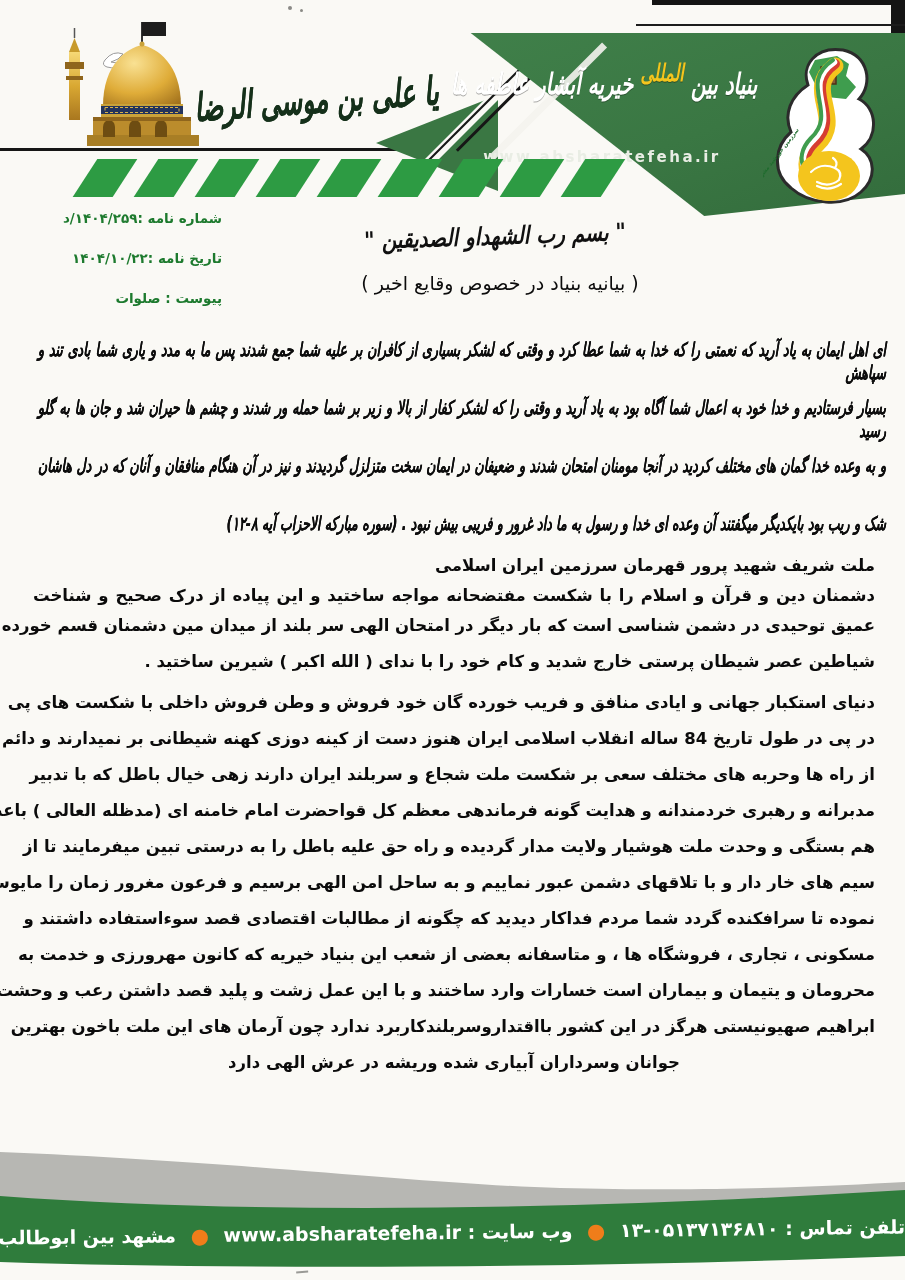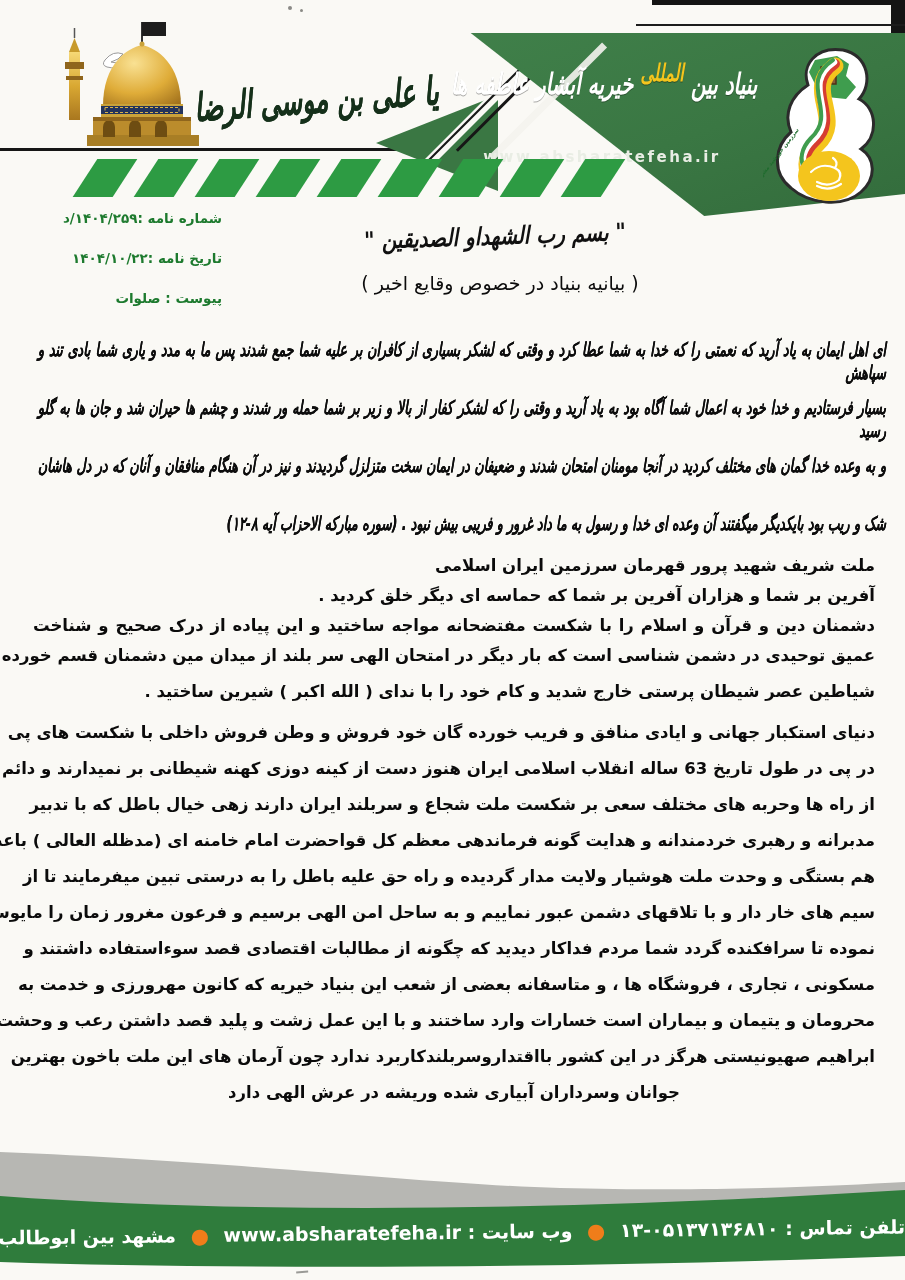--- a/index.html
+++ b/index.html
@@ -206,26 +206,25 @@
 
   <div class="verse">
     <div class="vl">ای اهل ایمان به یاد آرید که نعمتی را که خدا به شما عطا کرد و وقتی که لشکر بسیاری از کافران بر علیه شما جمع شدند پس ما به مدد و یاری شما بادی تند و سپاهش</div>
     <div class="vl">بسیار فرستادیم و خدا خود به اعمال شما آگاه بود به یاد آرید و وقتی را که لشکر کفار از بالا و زیر بر شما حمله ور شدند و چشم ها حیران شد و جان ها به گلو رسید</div>
     <div class="vl">و به وعده خدا گمان های مختلف کردید در آنجا مومنان امتحان شدند و ضعیفان در ایمان سخت متزلزل گردیدند و نیز در آن هنگام منافقان و آنان که در دل هاشان</div>
     <div class="vl short">شک و ریب بود بایکدیگر میگفتند آن وعده ای خدا و رسول به ما داد غرور و فریبی بیش نبود . (سوره مبارکه الاحزاب آیه ۸-۱۲)</div>
   </div>
 
   <div class="body-text">
     <div class="bl tight end">ملت شریف شهید پرور قهرمان سرزمین ایران اسلامی</div>
-    <div class="bl tight end">آفرین بر شما و هزاران آفرین بر شما که حماسه ای دیگر خلق کردید .</div>
     <div class="bl tight">دشمنان دین و قرآن و اسلام را با شکست مفتضحانه مواجه ساختید و این پیاده از درک صحیح و شناخت</div>
     <div class="bl">عمیق توحیدی در دشمن شناسی است که بار دیگر در امتحان الهی سر بلند از میدان مین دشمنان قسم خورده</div>
     <div class="bl gap6 end">شیاطین عصر شیطان پرستی خارج شدید و کام خود را با ندای ( الله اکبر ) شیرین ساختید .</div>
     <div class="bl gap10">دنیای استکبار جهانی و ایادی منافق و فریب خورده گان خود فروش و وطن فروش داخلی با شکست های پی</div>
-    <div class="bl">در پی در طول تاریخ 63 ساله انقلاب اسلامی ایران هنوز دست از کینه دوزی کهنه شیطانی بر نمیدارند و دائم</div>
+    <div class="bl">در پی در طول تاریخ 84 ساله انقلاب اسلامی ایران هنوز دست از کینه دوزی کهنه شیطانی بر نمیدارند و دائم</div>
     <div class="bl">از راه ها وحربه های مختلف سعی بر شکست ملت شجاع و سربلند ایران دارند زهی خیال باطل که با تدبیر</div>
     <div class="bl">مدبرانه و رهبری خردمندانه و هدایت گونه فرماندهی معظم کل قواحضرت امام خامنه ای (مدظله العالی ) باعث</div>
     <div class="bl">هم بستگی و وحدت ملت هوشیار ولایت مدار گردیده و راه حق علیه باطل را به درستی تبین میفرمایند تا از</div>
     <div class="bl">سیم های خار دار و با تلاقهای دشمن عبور نماییم و به ساحل امن الهی برسیم و فرعون مغرور زمان را مایوس</div>
     <div class="bl">نموده تا سرافکنده گردد شما مردم فداکار دیدید که چگونه از مطالبات اقتصادی قصد سوءاستفاده داشتند و</div>
     <div class="bl">مسکونی ، تجاری ، فروشگاه ها ، و متاسفانه بعضی از شعب این بنیاد خیریه که کانون مهرورزی و خدمت به</div>
     <div class="bl">محرومان و یتیمان و بیماران است خسارات وارد ساختند و با این عمل زشت و پلید قصد داشتن رعب و وحشت</div>
     <div class="bl">ابراهیم صهیونیستی هرگز در این کشور بااقتداروسربلندکاربرد ندارد چون آرمان های این ملت باخون بهترین</div>
     <div class="bl center">جوانان وسرداران آبیاری شده وریشه در عرش الهی دارد</div>
   </div>

